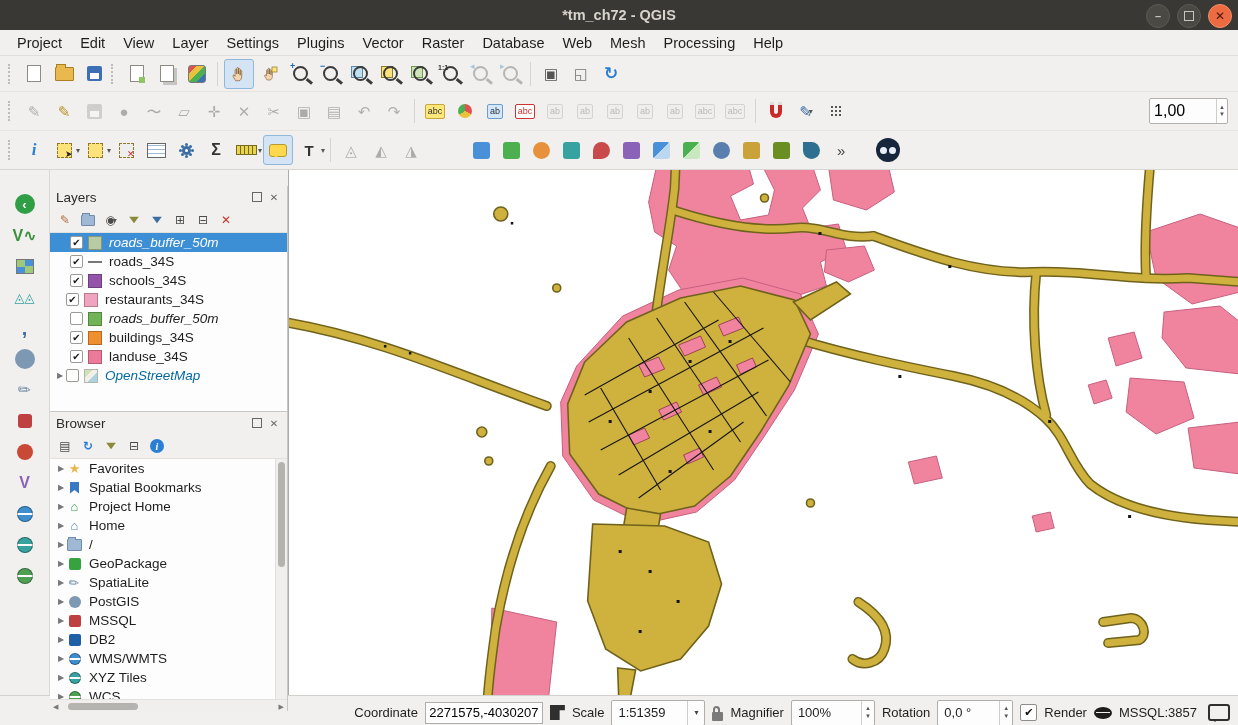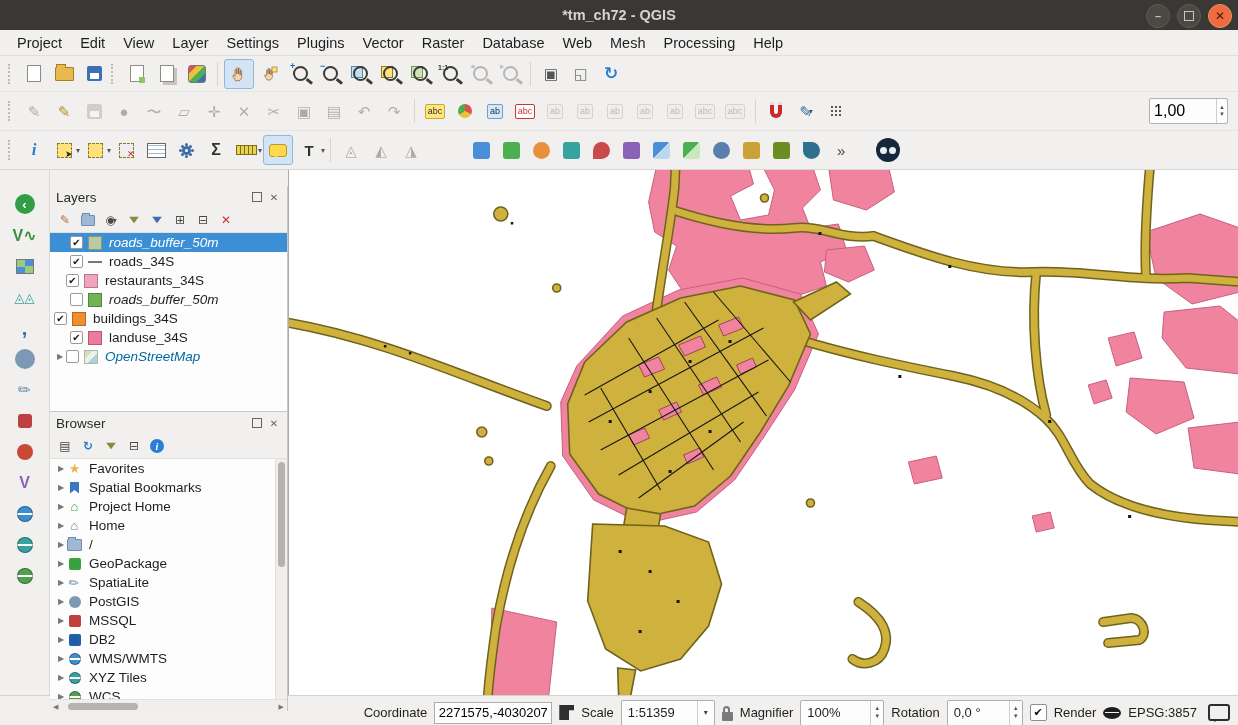--- a/index.html
+++ b/index.html
@@ -521,31 +521,36 @@
           <div class="row selected" style="padding-left:20px;">
             <span class="cb checked"></span>
             <span class="sw" style="background: rgb(185, 203, 162);"></span>
             <span class="lbl it">roads_buffer_50m</span>
           </div>
           <div class="row" style="padding-left:20px;">
             <span class="cb checked"></span>
             <span class="sw line"></span>
             <span class="lbl">roads_34S</span>
           </div>
+          <div class="row" style="padding-left:20px;">
+            <span class="cb checked"></span>
+            <span class="sw" style="background: rgb(147, 83, 168);"></span>
+            <span class="lbl">schools_34S</span>
+          </div>
           <div class="row" style="padding-left:16px;">
             <span class="cb checked"></span>
             <span class="sw" style="background: rgb(240, 164, 191);"></span>
             <span class="lbl">restaurants_34S</span>
           </div>
           <div class="row" style="padding-left:20px;">
             <span class="cb"></span>
             <span class="sw" style="background: rgb(113, 179, 86);"></span>
             <span class="lbl it">roads_buffer_50m</span>
           </div>
-          <div class="row" style="padding-left:4px;">
+          <div class="row" style="padding-left:20px;">
             <span class="cb checked"></span>
             <span class="sw" style="background: rgb(239, 143, 46);"></span>
             <span class="lbl">buildings_34S</span>
           </div>
           <div class="row" style="padding-left:20px;">
             <span class="cb checked"></span>
             <span class="sw" style="background: rgb(238, 122, 155);"></span>
             <span class="lbl">landuse_34S</span>
           </div>
           <div class="row" style="padding-left:4px;">
@@ -807,17 +812,17 @@
     <div class="combo" style="width:74px;">
       <span class="val" style="flex:1;">0,0 °</span>
       <span class="arrows">
           <span>▲</span>
           <span>▼</span>
         </span>
     </div>
     <span class="cbx">✔</span>
     <span>Render</span>
     <span class="i-crs"></span>
-    <span>EPSG:3857</span>
+    <span>MSSQL:3857</span>
     <span class="i-msg" style="margin-left:4px;"></span>
   </div>
 
 </div>
 
 </body></html>

